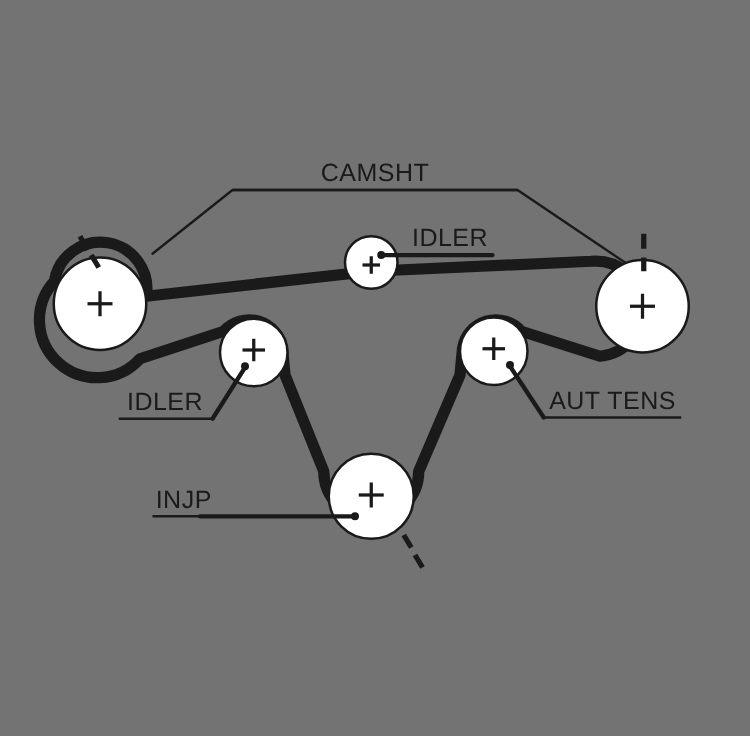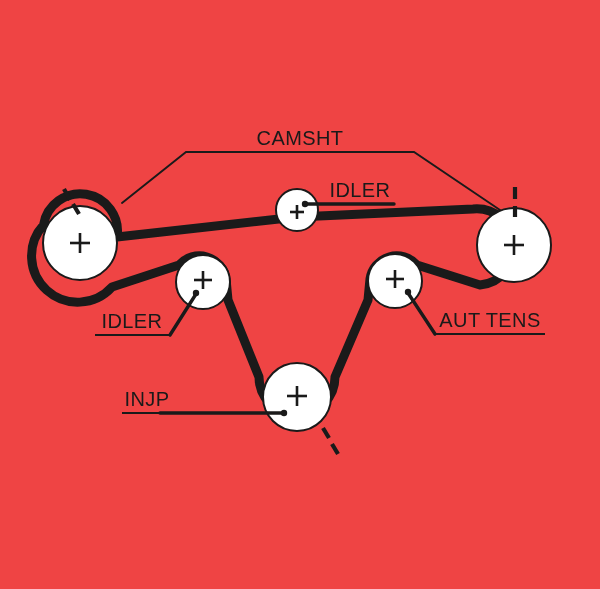--- a/index.html
+++ b/index.html
@@ -10,21 +10,21 @@
   body {
     width: 600px;
     height: 589px;
     font-family: "Liberation Sans", sans-serif;
     overflow: hidden;
   }
   #diagram-root {
     position: relative;
     width: 600px;
     height: 589px;
-    background: #ef4444;
+    background: #737373;
   }
   svg#belt-diagram {
     display: block;
     width: 600px;
     height: 589px;
   }
   .belt-path {
     fill: none;
     stroke: #1a1a1a;
     stroke-width: 9;

